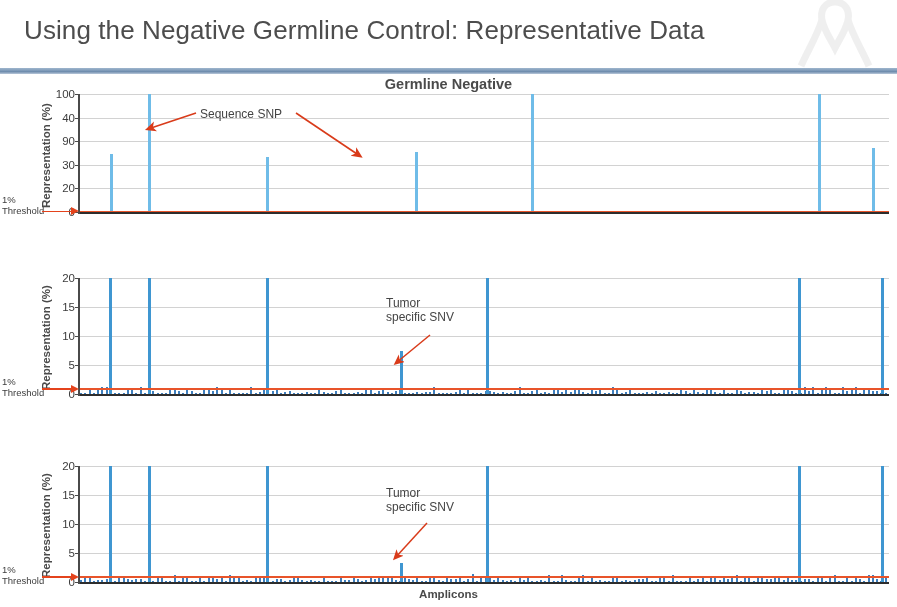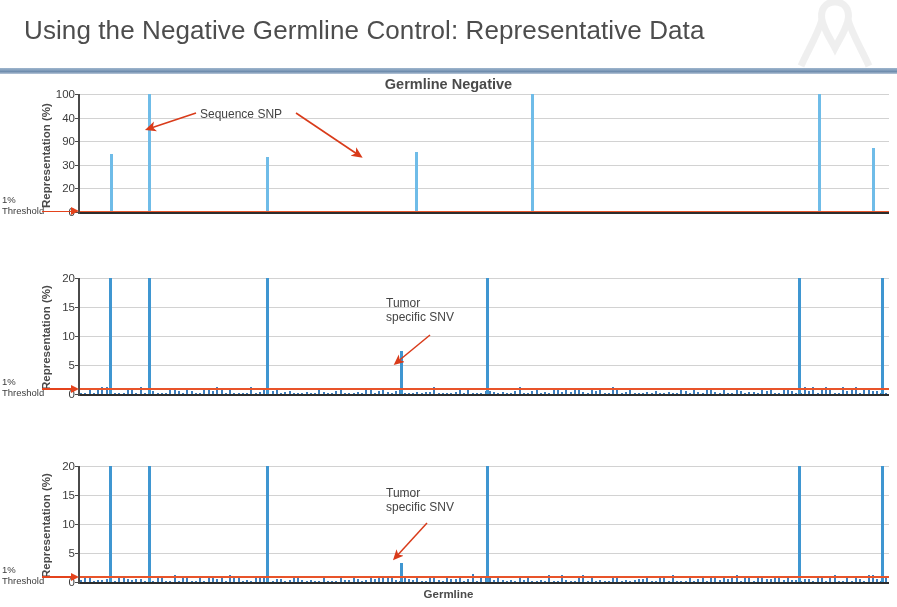--- a/index.html
+++ b/index.html
@@ -629,14 +629,14 @@
       <div class="threshold-stem" style="top: 110.2px; left: -38px; width: 30px;"></div>
       <div class="threshold-arrow" style="top: 106.5px; left: -9px;"></div>
     </div>
   <svg class="arrow-svg" style="left:0;top:0;width:897px;height:159px">
     <path d="M427,75 L395,110" stroke="#d93b1a" stroke-width="1.5" fill="none" marker-end="url(#ah1)"></path>
   </svg>
   <div class="annot" style="left:386px;top:38px">
     <span>Tumor</span><br>
     <span>specific SNV</span>
   </div>
-  <div class="xlabel" style="top:140px">Germline</div>
+  <div class="xlabel" style="top:140px">Amplicons</div>
 </div>
 
 </body></html>

